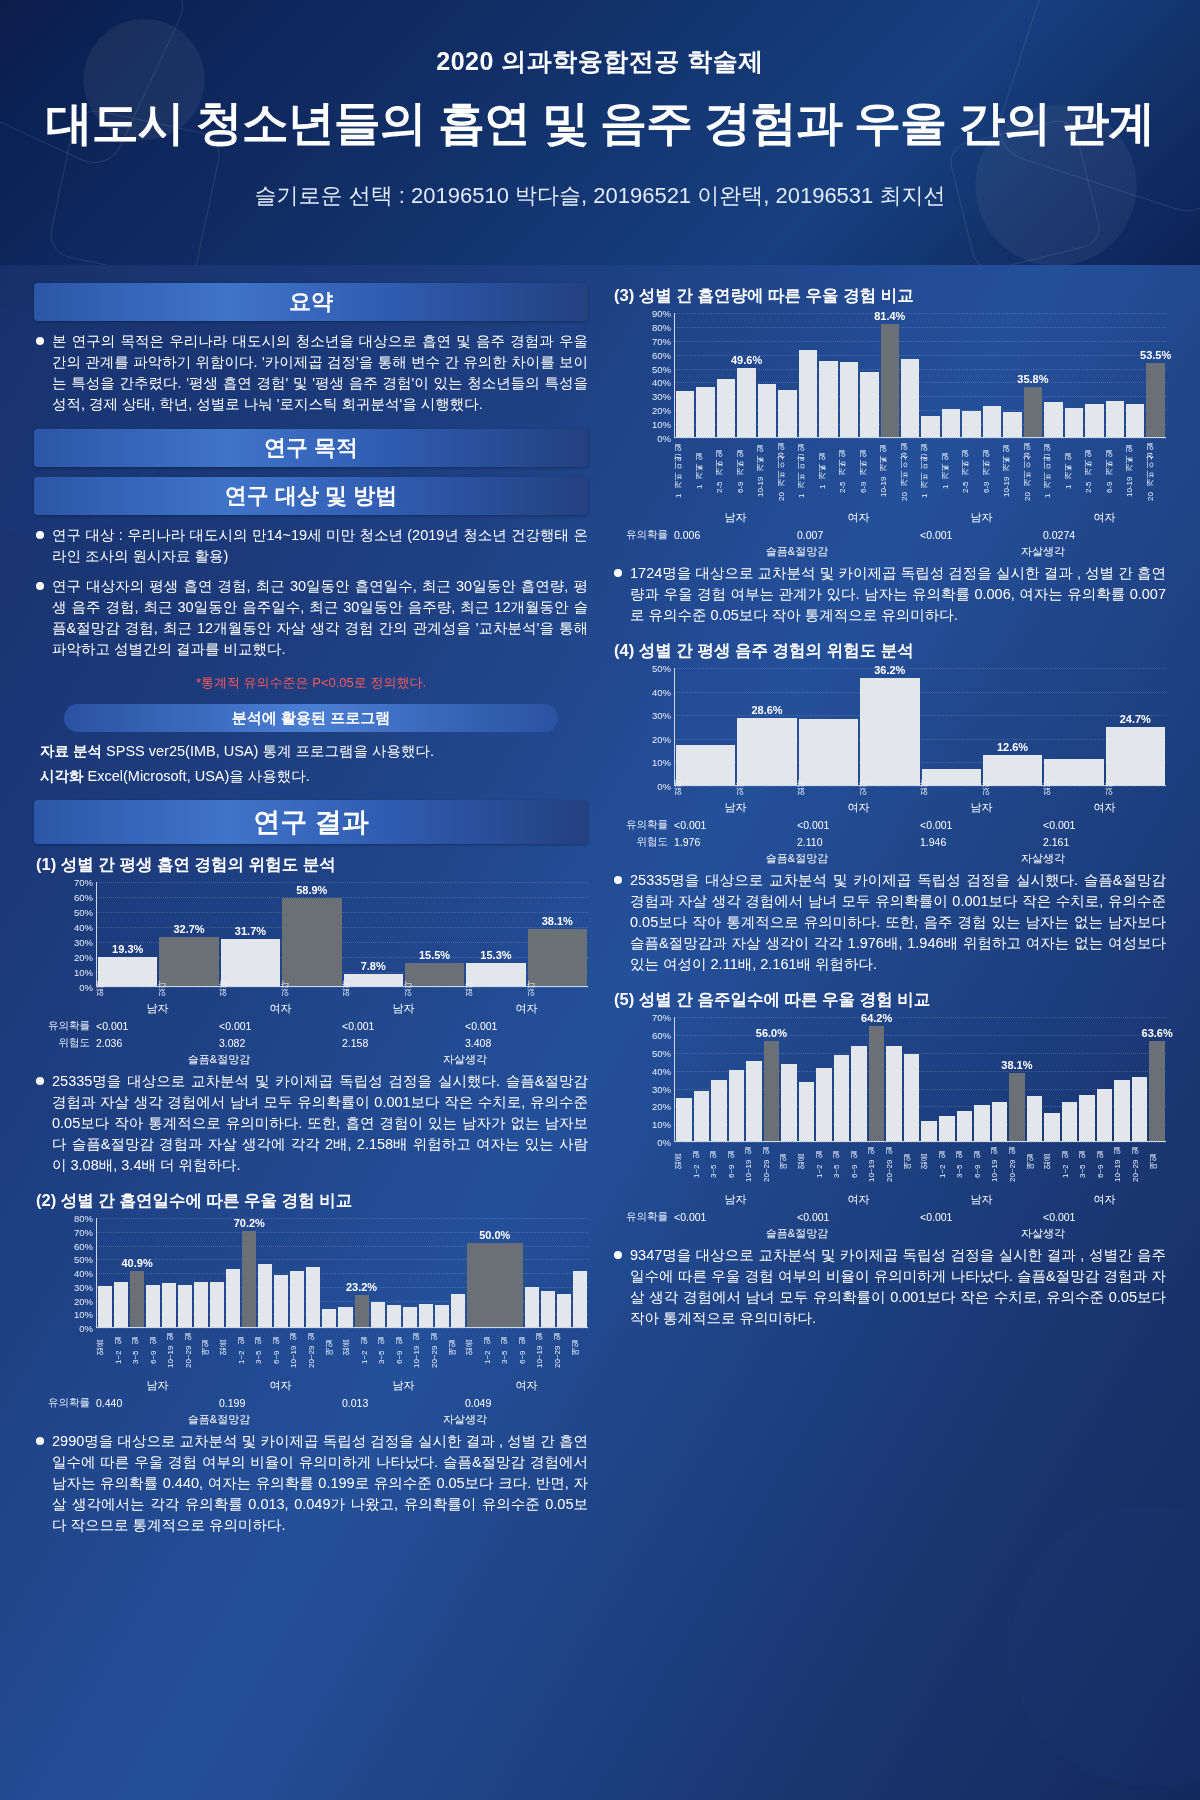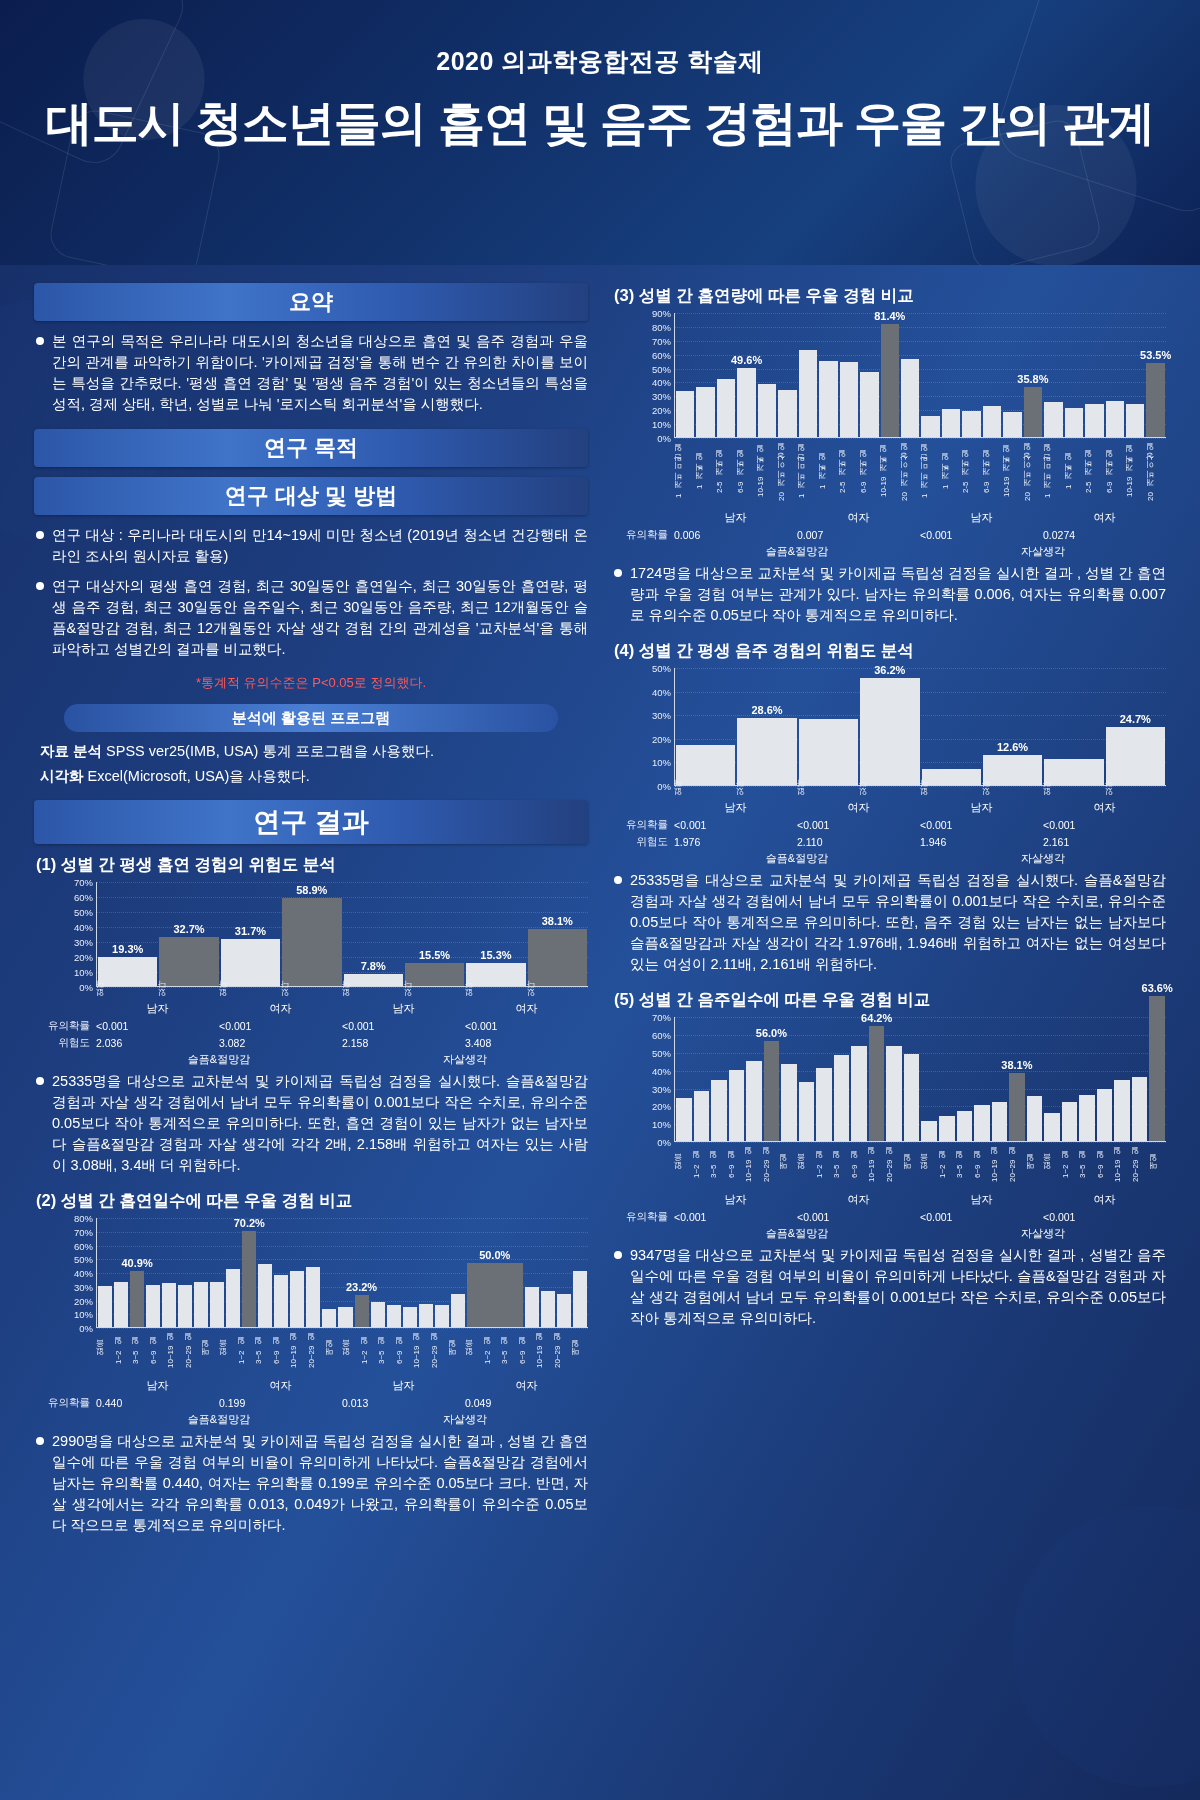--- a/index.html
+++ b/index.html
@@ -138,20 +138,21 @@
 </head>
 <body>
 
 <div class="poster-header">
   <div class="hex-deco hex1"></div>
   <div class="hex-deco hex2"></div>
   <div class="hex-deco hex3"></div>
   <div class="hex-deco hex4"></div>
   <div class="hdr-sub">2020 의과학융합전공 학술제</div>
   <div class="hdr-title">대도시 청소년들의 흡연 및 음주 경험과 우울 간의 관계</div>
+  <div class="hdr-authors">슬기로운 선택 : 20196510 박다슬, 20196521 이완택, 20196531 최지선</div>
 </div>
 
 <div class="poster-body">
 
   <div class="col left">
 
     <div class="banner">요약</div>
     <ul class="bullets">
       <li>본 연구의 목적은 우리나라 대도시의 청소년을 대상으로 흡연 및 음주 경험과 우울 간의 관계를 파악하기 위함이다. '카이제곱 검정'을 통해 변수 간 유의한 차이를 보이는 특성을 간추렸다. '평생 흡연 경험' 및 '평생 음주 경험'이 있는 청소년들의 특성을 성적, 경제 상태, 학년, 성별로 나눠 '로지스틱 회귀분석'을 시행했다.</li>
     </ul>
@@ -318,21 +319,21 @@
                 <div class="bar" style="height: 20.625px;"></div>
                 <div class="bar hl" style="height: 31.9px;">
                   <span class="val">23.2%</span>
                 </div>
                 <div class="bar" style="height: 24.75px;"></div>
                 <div class="bar" style="height: 22px;"></div>
                 <div class="bar" style="height: 20.625px;"></div>
                 <div class="bar" style="height: 23.375px;"></div>
                 <div class="bar" style="height: 22px;"></div>
                 <div class="bar" style="height: 33px;"></div>
-                <div class="bar hl" style="height: 64px; padding-left: 42px;">
+                <div class="bar hl" style="height: 84px; padding-left: 42px;">
                   <span class="val">50.0%</span>
                 </div>
                 <div class="bar" style="height: 39.875px;"></div>
                 <div class="bar" style="height: 35.75px;"></div>
                 <div class="bar" style="height: 33px;"></div>
                 <div class="bar" style="height: 56.375px;"></div>
               </div>
             </div>
             <div class="xlabels">
               <div class="xl" style="height: 50px;">없음</div>
@@ -643,21 +644,21 @@
                 <div class="bar hl" style="height: 68.0357px;">
                   <span class="val">38.1%</span>
                 </div>
                 <div class="bar" style="height: 44.6429px;"></div>
                 <div class="bar" style="height: 28.5714px;"></div>
                 <div class="bar" style="height: 39.2857px;"></div>
                 <div class="bar" style="height: 46.4286px;"></div>
                 <div class="bar" style="height: 51.7857px;"></div>
                 <div class="bar" style="height: 60.7143px;"></div>
                 <div class="bar" style="height: 64.2857px;"></div>
-                <div class="bar hl" style="height: 145px;">
+                <div class="bar hl" style="height: 100px;">
                   <span class="val">63.6%</span>
                 </div>
               </div>
             </div>
             <div class="xlabels">
               <div class="xl" style="height: 50px;">없음</div>
               <div class="xl" style="height: 50px;">1~2일</div>
               <div class="xl" style="height: 50px;">3~5일</div>
               <div class="xl" style="height: 50px;">6~9일</div>
               <div class="xl" style="height: 50px;">10~19일</div>

